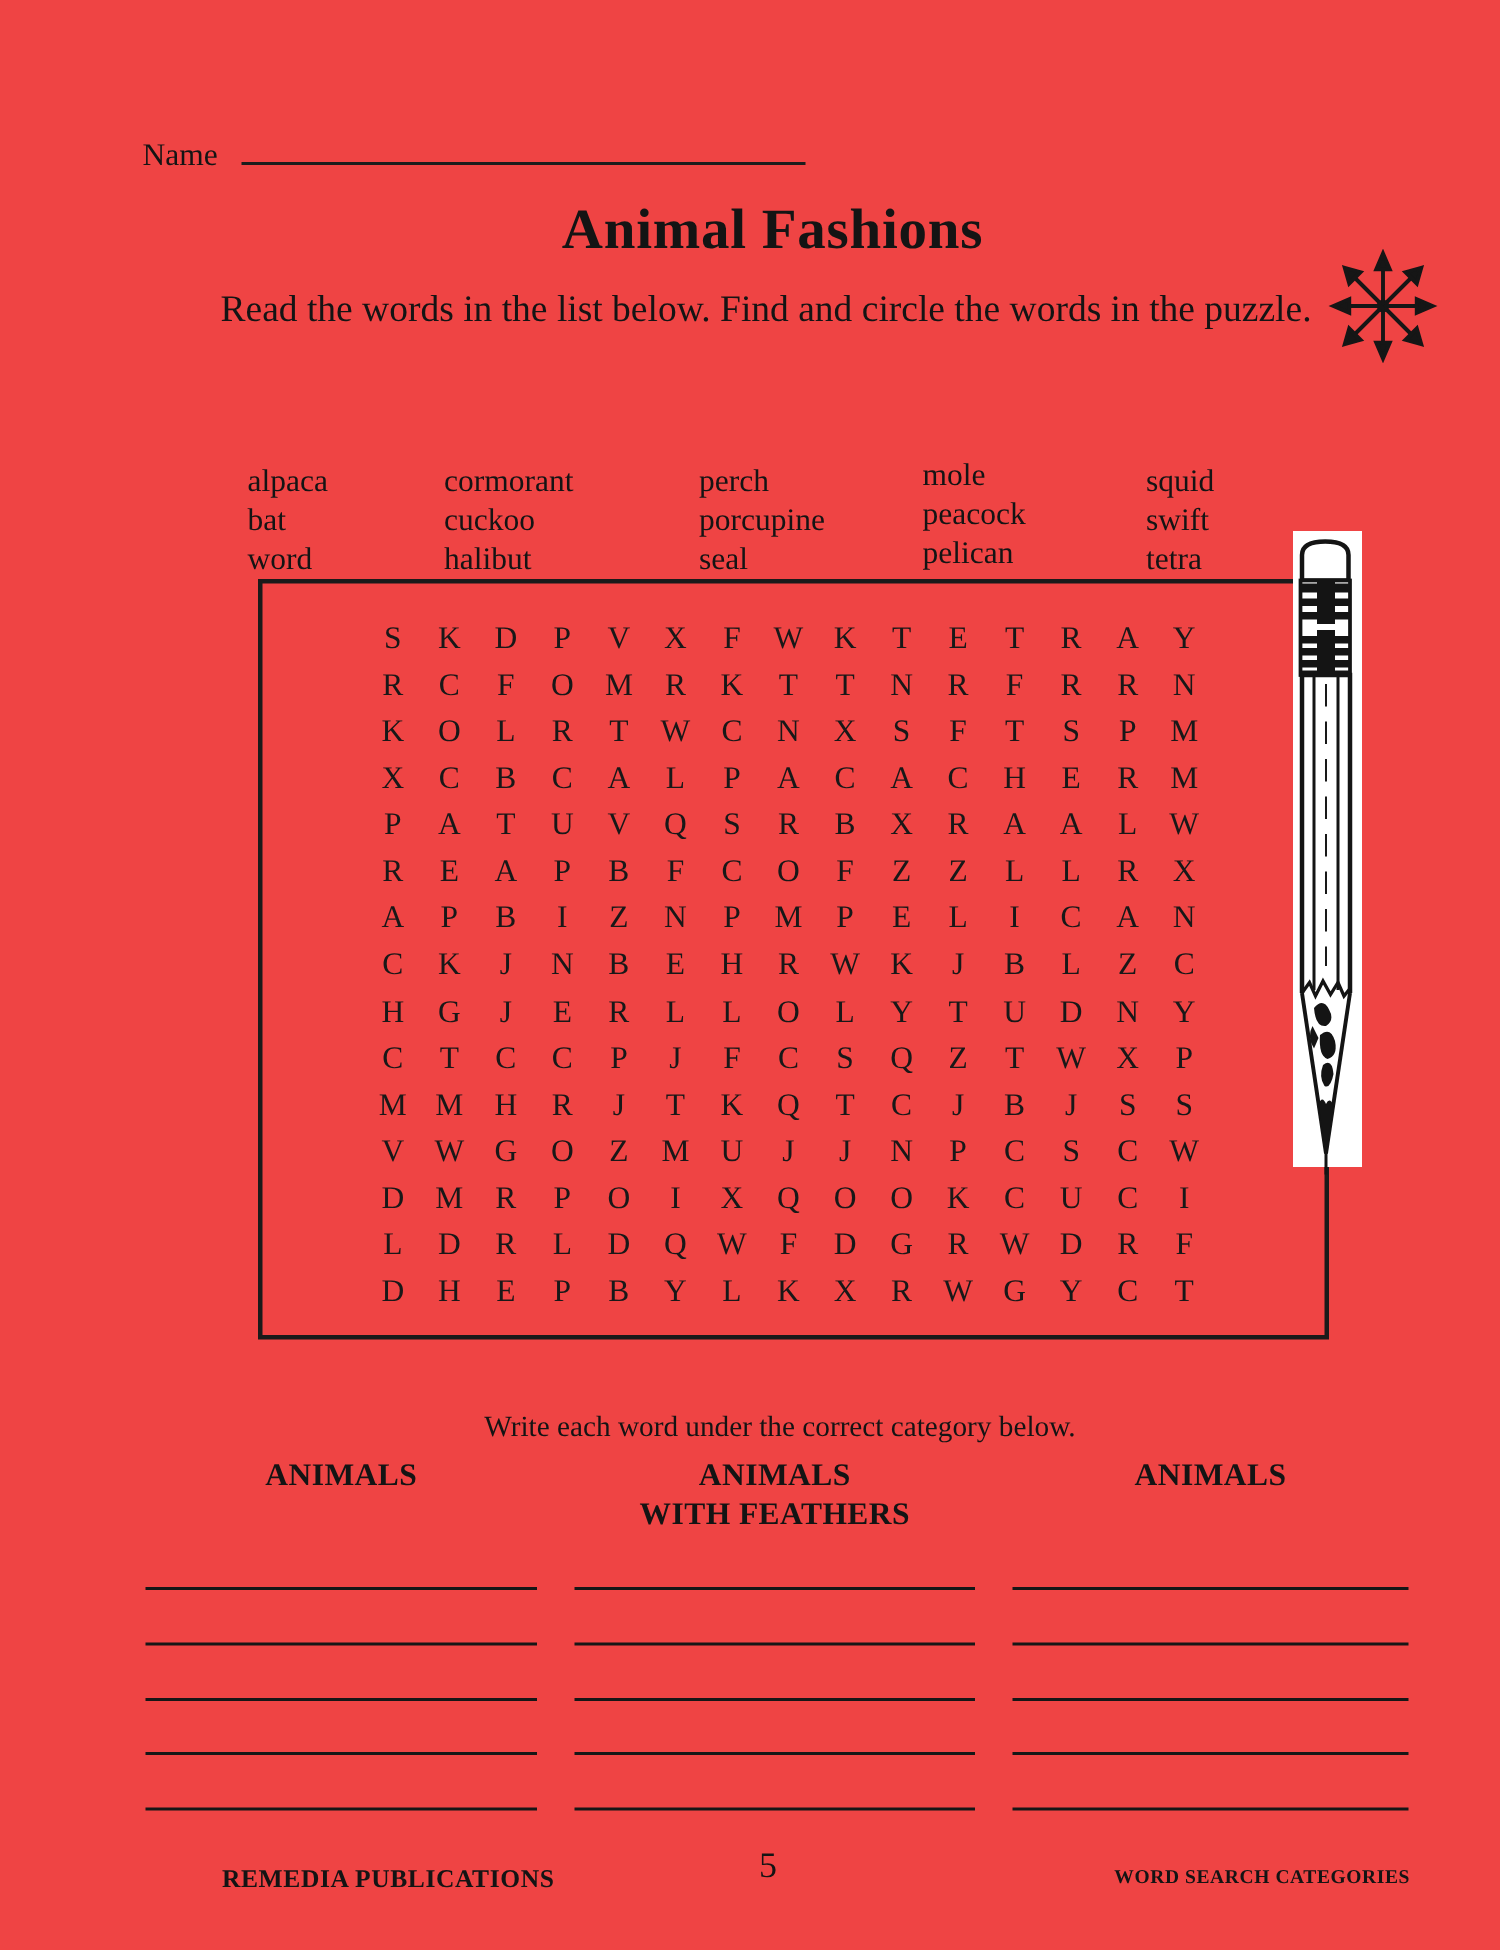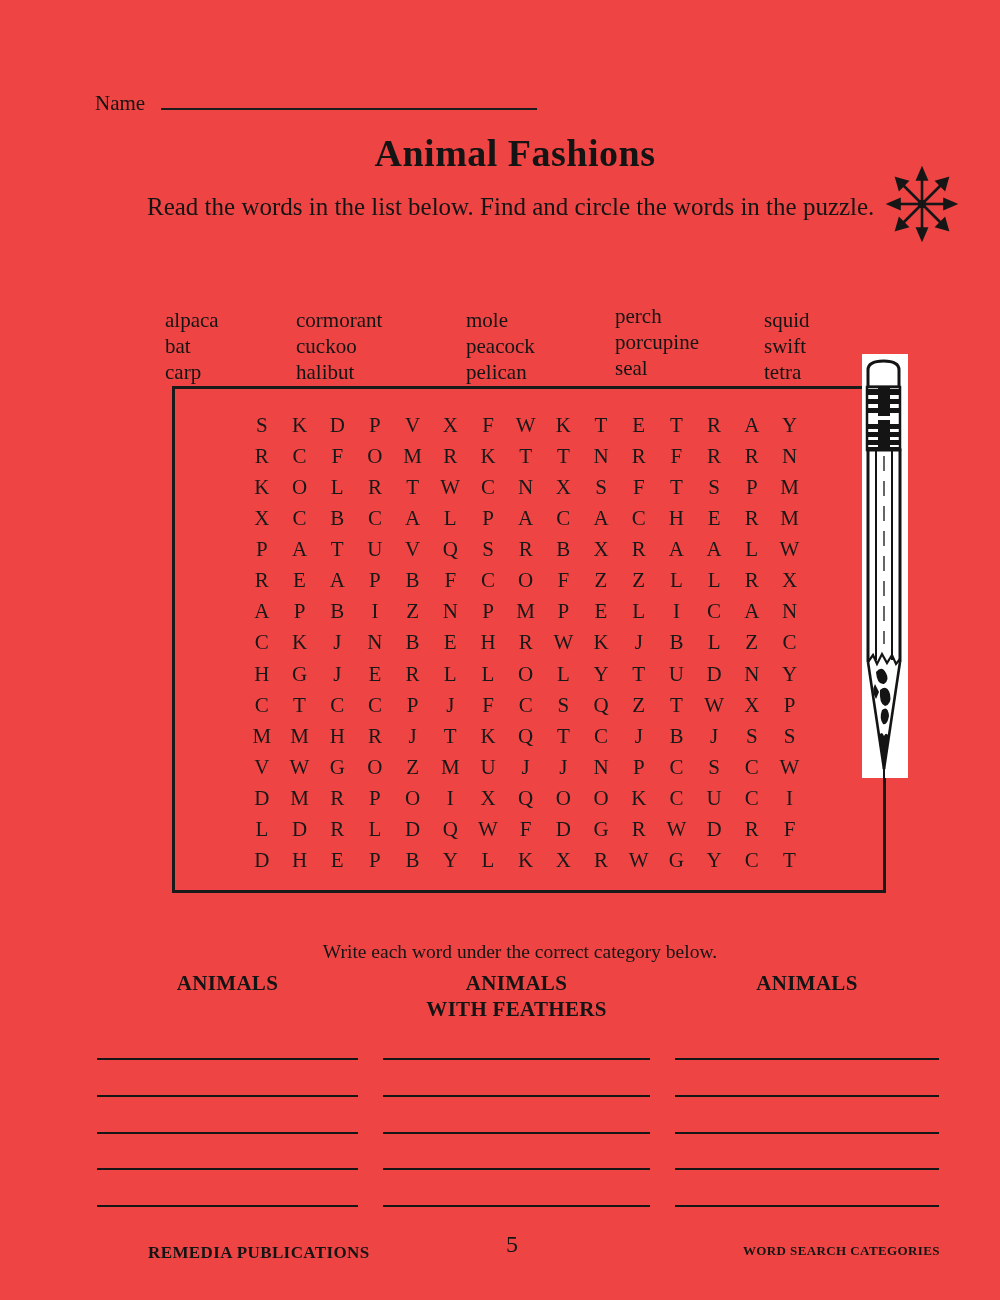--- a/index.html
+++ b/index.html
@@ -118,36 +118,36 @@
         <polygon points="63.5,63.5 53,60.5 60.5,53"></polygon>
       <line x1="38" y1="38" x2="18" y2="58"></line>
         <polygon points="12.5,63.5 23,60.5 15.5,53"></polygon>
     </g>
   </svg>
 
   <div class="word-list">
       <div class="wl-col">
         <div class="wl-word">alpaca</div>
         <div class="wl-word">bat</div>
-        <div class="wl-word">carp</div>
+        <div class="wl-word">word</div>
       </div>
       <div class="wl-col">
         <div class="wl-word">cormorant</div>
         <div class="wl-word">cuckoo</div>
         <div class="wl-word">halibut</div>
       </div>
       <div class="wl-col">
+        <div class="wl-word">perch</div>
+        <div class="wl-word">porcupine</div>
+        <div class="wl-word">seal</div>
+      </div>
+      <div class="wl-col">
         <div class="wl-word">mole</div>
         <div class="wl-word">peacock</div>
         <div class="wl-word">pelican</div>
-      </div>
-      <div class="wl-col">
-        <div class="wl-word">perch</div>
-        <div class="wl-word">porcupine</div>
-        <div class="wl-word">seal</div>
       </div>
       <div class="wl-col">
         <div class="wl-word">squid</div>
         <div class="wl-word">swift</div>
         <div class="wl-word">tetra</div>
       </div>
     </div>
 
   <div class="grid-box"></div>
   <div class="puzzle-letters">

